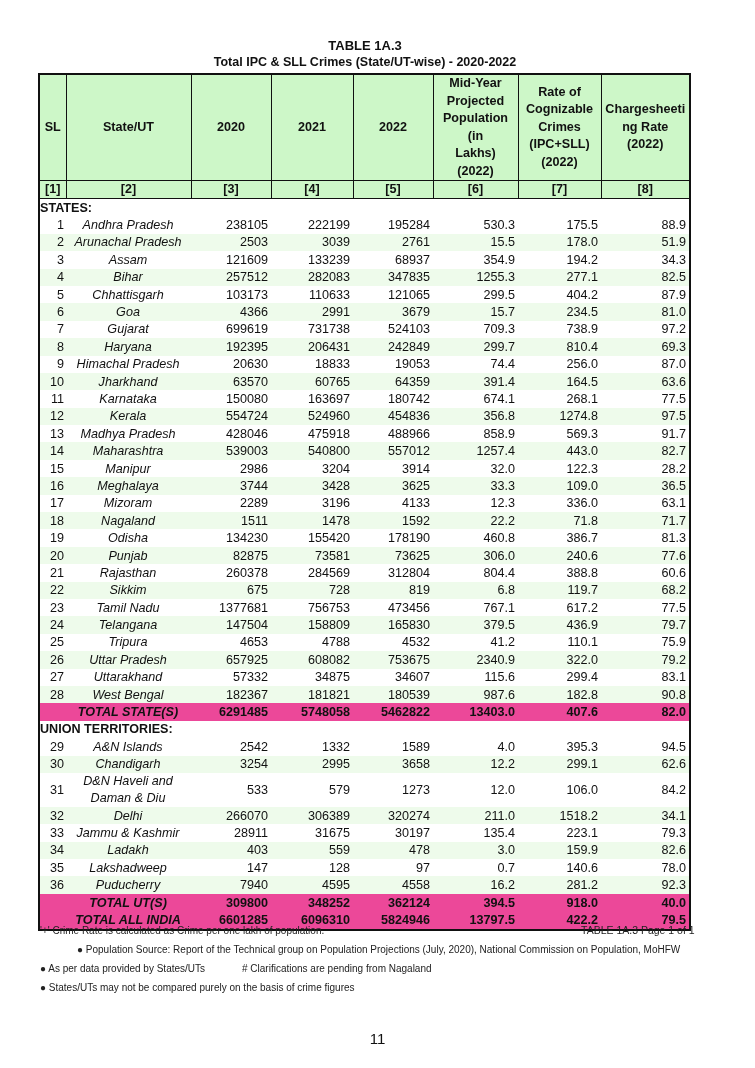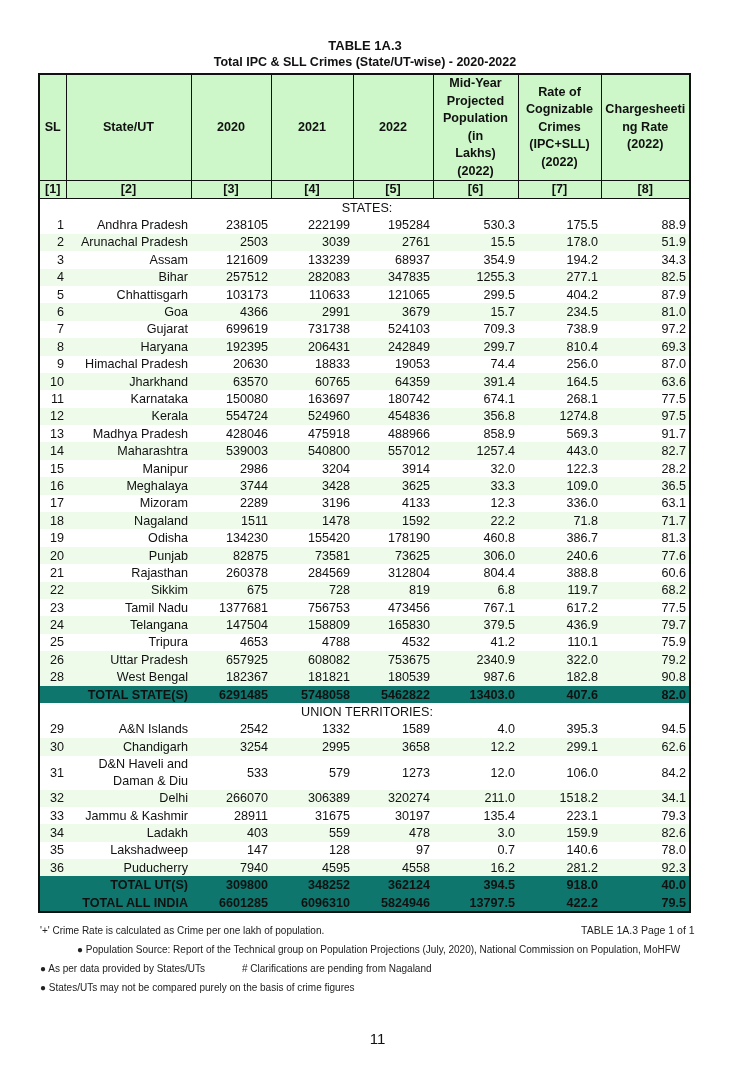--- a/index.html
+++ b/index.html
@@ -6,24 +6,24 @@
   body { width: 755px; height: 1068px; position: relative; font-family: "Liberation Sans", "DejaVu Sans", sans-serif; color: #111; }
   .title1 { position: absolute; top: 38px; left: 0; width: 730px; text-align: center; font-weight: bold; font-size: 13px; }
   .title2 { position: absolute; top: 55px; left: 0; width: 730px; text-align: center; font-weight: bold; font-size: 12.5px; }
   table { position: absolute; top: 73px; left: 38px; width: 651px; border-collapse: collapse; font-size: 12.6px; border: 2px solid #111; table-layout: fixed; }
   th { background: #cdf7c8; font-weight: bold; border: 1.5px solid #111; text-align: center; padding: 0 2px; line-height: 17.5px; }
   th.head { height: 96px; }
   th.idx { font-weight: bold; height: 17px; line-height: 15px; }
   td { padding: 0 3px; height: 17.4px; line-height: 16px; white-space: nowrap; }
   td.num { text-align: right; }
   td.sl { text-align: right; padding-right: 2px; }
-  td.st { text-align: right; padding-left: 2px; }
+  td.st { text-align: center; padding-left: 2px; font-style: italic; }
   tr.alt td { background: #eefbeb; }
-  tr.section td { font-weight: normal; text-align: center; padding-left: 8px; }
-  tr.total td { background: #0f766e; font-weight: bold; }
+  tr.section td { font-weight: bold; text-align: left; padding-left: 0; }
+  tr.total td { background: #ec4899; font-weight: bold; }
   tr.tall td { height: 34px; }
   td.st .two { display: inline-block; line-height: 17px; }
   .foot { position: absolute; font-size: 10px; color: #222; }
   .pagenum { position: absolute; top: 1030px; left: 0; width: 755px; text-align: center; font-size: 15px; }
 </style>
 </head>
 <body>
 
 <div class="title1">TABLE 1A.3</div>
 <div class="title2">Total IPC &amp; SLL Crimes  (State/UT-wise) - 2020-2022</div>
@@ -318,20 +318,30 @@
       <tr class="alt">
         <td class="sl">26</td>
         <td class="st">Uttar Pradesh</td>
         <td class="num">657925</td>
         <td class="num">608082</td>
         <td class="num">753675</td>
         <td class="num">2340.9</td>
         <td class="num">322.0</td>
         <td class="num">79.2</td>
       </tr>
+      <tr>
+        <td class="sl">27</td>
+        <td class="st">Uttarakhand</td>
+        <td class="num">57332</td>
+        <td class="num">34875</td>
+        <td class="num">34607</td>
+        <td class="num">115.6</td>
+        <td class="num">299.4</td>
+        <td class="num">83.1</td>
+      </tr>
       <tr class="alt">
         <td class="sl">28</td>
         <td class="st">West Bengal</td>
         <td class="num">182367</td>
         <td class="num">181821</td>
         <td class="num">180539</td>
         <td class="num">987.6</td>
         <td class="num">182.8</td>
         <td class="num">90.8</td>
       </tr>

